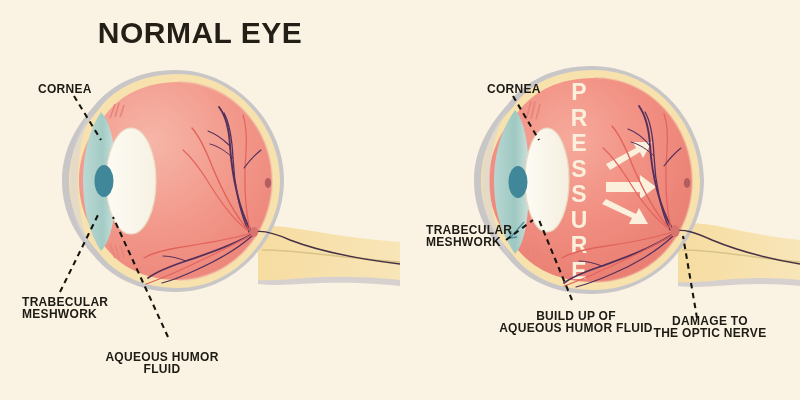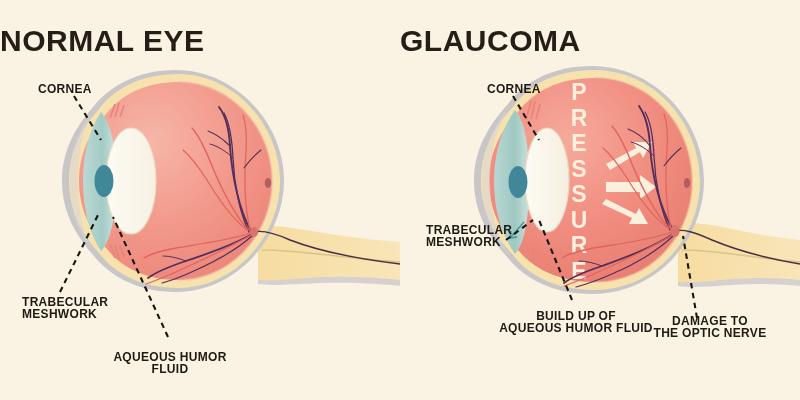--- a/index.html
+++ b/index.html
@@ -8,21 +8,22 @@
     background:#faf3e3;
     font-family:"Liberation Sans", sans-serif;
     overflow:hidden;
   }
   #stage{position:relative;width:800px;height:400px;}
   .panel{position:absolute;top:0;height:400px;width:400px;}
   #panel-normal{left:0;}
   #panel-glaucoma{left:400px;}
 
   .title{
-    position:absolute;top:24px;left:0;width:400px;
+    position:absolute;top:16px;left:0;width:400px;
+    text-align:center;
     font-size:30px;font-weight:bold;
     letter-spacing:0.5px;
     color:#231f16;
     font-family:"Liberation Sans", sans-serif;
     white-space:nowrap;
   }
   .eye-svg{position:absolute;left:0;top:0;width:400px;height:400px;}
 
   .label{
     position:absolute;
@@ -144,27 +145,26 @@
       <g stroke="#17150f" stroke-width="2.1" fill="none" stroke-dasharray="5.5 4.5" stroke-linecap="butt">
         <path d="M74,96 L101,140"></path>
         <path d="M60,292 L98,215"></path>
         <path d="M168,337 L113,217"></path>
       </g>
     </svg>
 
     <div class="label lbl-left" style="left:38px;top:84px;">CORNEA</div>
     <div class="label lbl-left" style="left:22px;top:297px;">TRABECULAR
 MESHWORK</div>
-    <div class="label lbl-center" style="left:80px;top:352px;width:180px;">AQUEOUS HUMOR
+    <div class="label lbl-center" style="left:72px;top:352px;width:180px;">AQUEOUS HUMOR
 FLUID</div>
   </div>
 
   <div class="panel" id="panel-glaucoma">
 
-    <div class="title">GLAUCOMA</div>
 
     <svg class="eye-svg" viewBox="0 0 400 400">
       <defs>
         <radialGradient id="gVit" cx="40%" cy="30%" r="78%">
           <stop offset="0%" stop-color="#f6aa9c"></stop>
           <stop offset="50%" stop-color="#f18f82"></stop>
           <stop offset="100%" stop-color="#e87c70"></stop>
         </radialGradient>
         <linearGradient id="gCornea" x1="0" y1="0" x2="1" y2="0">
           <stop offset="0%" stop-color="#b9d7d2"></stop>

